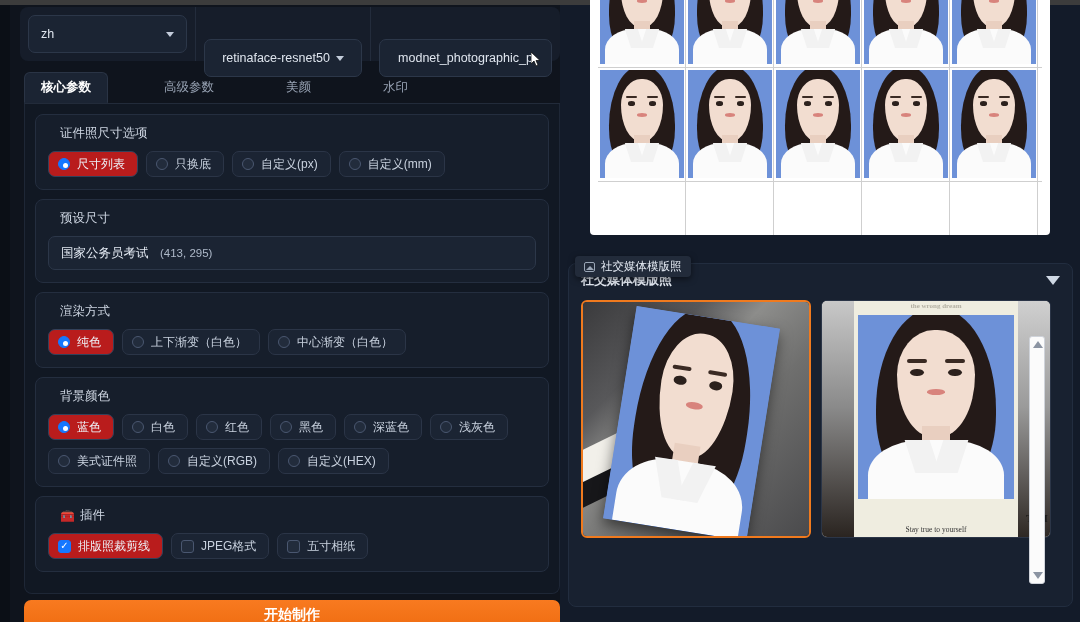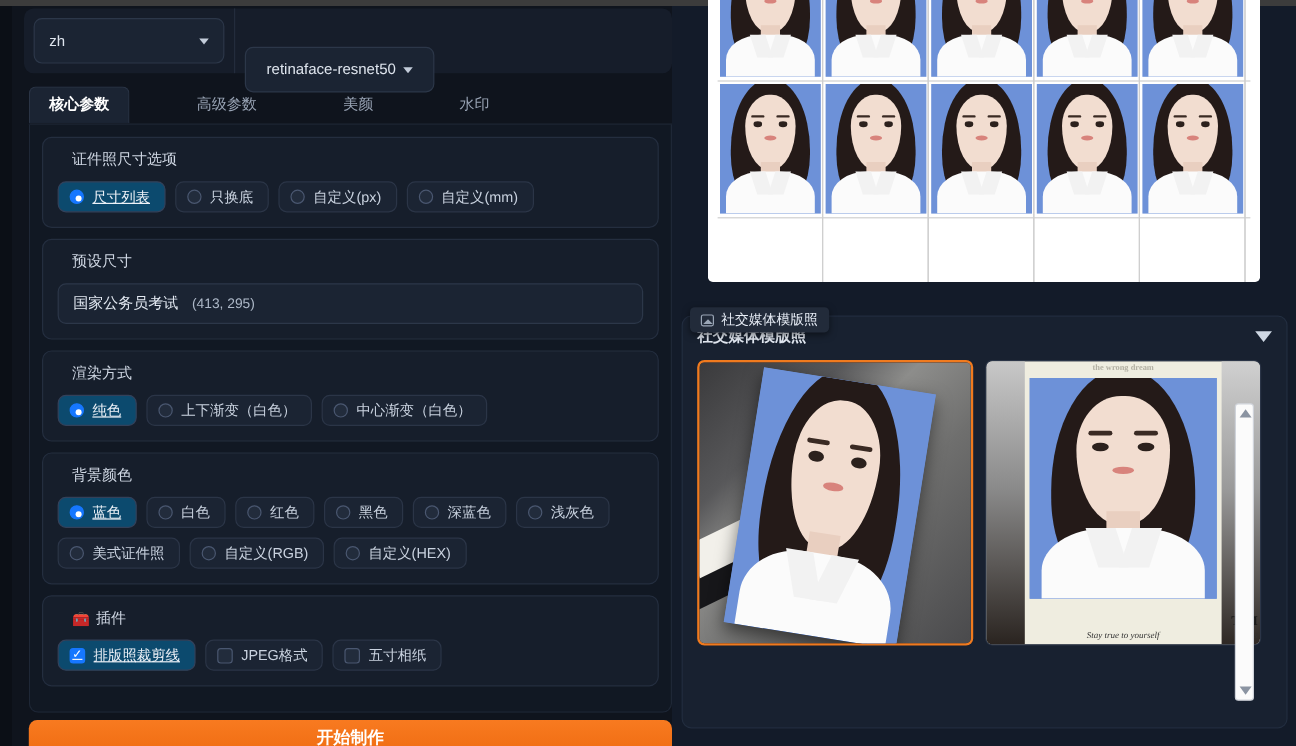--- a/index.html
+++ b/index.html
@@ -97,21 +97,21 @@
   .plug-icon { font-size: 12px; }
 
   .opt-row { display: flex; flex-wrap: wrap; gap: 8px; }
 
   .pill {
     height: 26px; display: inline-flex; align-items: center; gap: 7px;
     background: #1b2433; border: 1px solid #2b3purple; border: 1px solid #2b3547;
     border-radius: 7px; padding: 0 12px 0 9px;
     font-size: 12px; color: #c9d2df; cursor: pointer;
   }
-  .pill.sel { background:#0c4a6e; border-color:#33415a; color:#eef2f8;text-decoration:underline; }
+  .pill.sel { background:#b91c1c; border-color:#33415a; color:#eef2f8; }
 
   .radio {
     width: 12px; height: 12px; border-radius: 50%;
     border: 1px solid #4a5770; background: #222c3c;
     display:inline-block; position: relative; flex: 0 0 auto;
   }
   .radio.on { background: #1677ff; border-color: #1677ff; }
   .radio.on::after {
     content:""; position:absolute; left:3.5px; top:3.5px;
     width:5px; height:5px; border-radius:50%; background:#fff;
@@ -211,21 +211,21 @@
   .side-strip-l { position:absolute; left:0; top:0; width:14%; height:100%;
       background:linear-gradient(180deg,#c8c8c8,#8a8a8a 45%,#2a2420 100%); }
   .side-strip-r { position:absolute; right:0; top:0; width:14%; height:100%;
       background:linear-gradient(180deg,#d0d0d0,#9a9a9a 45%,#2e2824 100%); }
   .card-inner { position:absolute; left:16%; top:6%; width:68%; height:78%;
       background:#6d91d8; overflow:hidden; }
   .cap-name { position:absolute; left:0; right:0; bottom:13px; text-align:center;
       font-family:"Liberation Serif", serif; font-weight:bold; font-size:11px;
       color:#1a1a1a; letter-spacing:.6px; }
   .cap-sub { position:absolute; left:0; right:0; bottom:3px; text-align:center;
-      font-family:"Liberation Serif", serif; font-style:italic; font-size:7.5px; color:#333; }
+      font-family:"Liberation Serif", serif; font-size:7.5px; color:#333; }
   .top-faint { position:absolute; left:0; right:0; top:1px; text-align:center;
       font-family:"Liberation Serif", serif; font-weight:bold; font-size:7px; color:#b3b0a3; }
   .right-name { position:absolute; right:2px; bottom:13px;
       font-family:"Liberation Serif", serif; font-weight:bold; font-size:11px; color:#1a1a1a; }
   .right-sub { position:absolute; right:2px; bottom:3px;
       font-family:"Liberation Serif", serif; font-style:italic; font-size:7.5px; color:#333; }
 
   .badge {
     position:absolute; left:6px; top:-8px; z-index:5;
     height:21px; background:#222b3a; border-radius:4px;
@@ -256,20 +256,28 @@
       <div class="sel-wrap w1">
         <div class="select">
           <span class="txt">zh</span>
           <span class="caret"></span>
         </div>
       </div>
       <div class="sel-wrap w2">
         <div class="select center">
           <span class="txt">retinaface-resnet50</span>
           <span class="caret"></span>
+        </div>
+      </div>
+      <div class="sel-wrap w3">
+        <div class="select center">
+          <span class="txt">modnet_photographic_p</span>
+          <svg class="cursor-arrow" viewBox="0 0 11 15">
+            <polygon points="0,0 0,12 3,9 5,14 7,13 5,8.5 9,8.5" fill="#ffffff" stroke="#111" stroke-width="0.8"></polygon>
+          </svg>
         </div>
       </div>
     </div>
 
     <div class="tabs">
       <div class="tab active">
           <span>核心参数</span>
         </div>
       <div class="tab">
           <span>高级参数</span>

